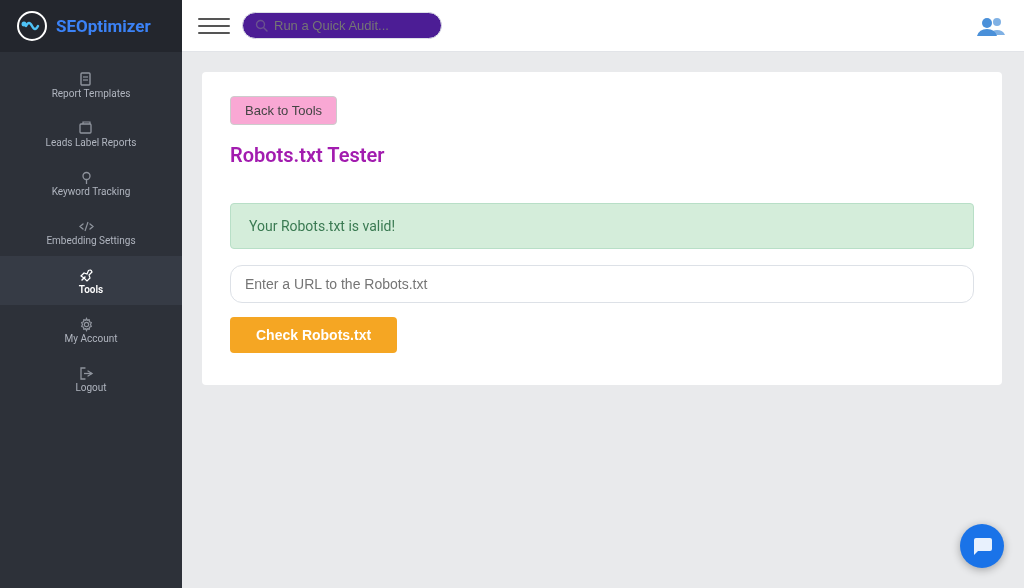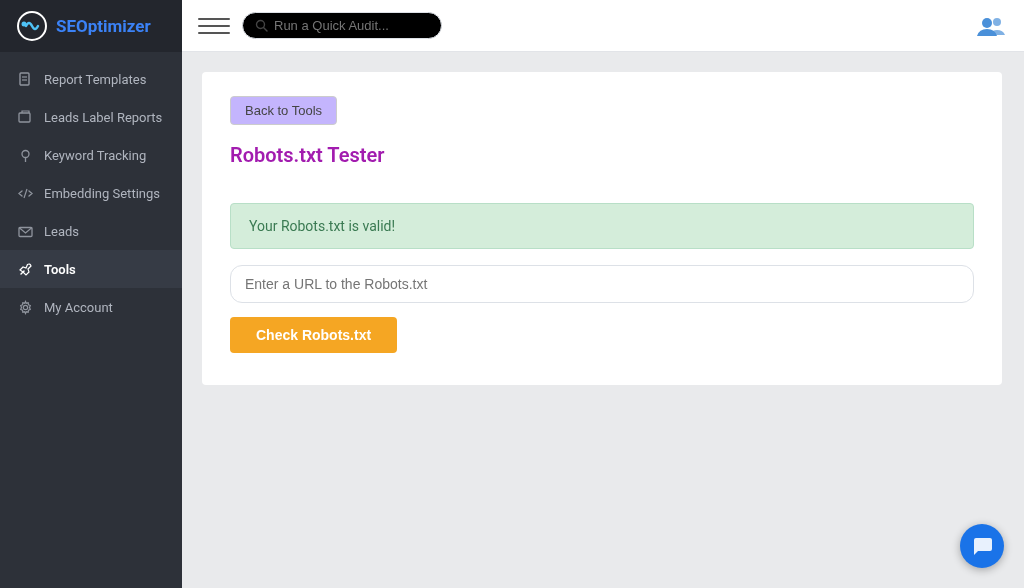--- a/index.html
+++ b/index.html
@@ -33,24 +33,25 @@
       font-weight: 700;
     }
     .sidebar-nav {
       flex: 1;
       padding-top: 8px;
     }
     .nav-item {
       display: flex;
       align-items: center;
       padding: 10px 16px;
-      font-size: 13px;
+      font-size: 10px;
       color: #b0b5bf;
       cursor: pointer;
       transition: background 0.15s;
+      flex-direction: column;
     }
     .nav-item.active {
       background: #363b45;
       color: #ffffff;
     }
     .nav-icon {
       width: 18px;
       height: 18px;
       margin-right: 10px;
       flex-shrink: 0;
@@ -90,21 +91,21 @@
     }
     .menu-btn span {
       display: block;
       height: 2px;
       background: #555;
       border-radius: 1px;
     }
     .search-box {
       display: flex;
       align-items: center;
-      background: #000000;
+      background: #4c1d95;
       border: 1px solid #dde1e7;
       border-radius: 20px;
       padding: 5px 12px;
       gap: 6px;
       flex: 0 0 200px;
     }
     .search-box input {
       border: none;
       background: transparent;
       outline: none;
@@ -140,21 +141,21 @@
       max-width: 800px;
     }
     .back-btn {
       display: inline-block;
       padding: 6px 14px;
       border: 1px solid #ccc;
       border-radius: 4px;
       font-size: 13px;
       color: #444;
       cursor: pointer;
-      background: #c4b5fd;
+      background: #f9a8d4;
       margin-bottom: 18px;
     }
     .page-title {
       font-size: 20px;
       font-weight: 600;
       color: #a21caf;
       margin-bottom: 20px;
     }
     .success-banner {
       background: #d4edda;
@@ -253,29 +254,20 @@
       <span class="nav-icon">
         <svg width="15" height="15" viewBox="0 0 15 15" fill="none">
             <polyline points="4,5 1,7.5 4,10" stroke="#b0b5bf" stroke-width="1.3" stroke-linecap="round"></polyline>
             <polyline points="11,5 14,7.5 11,10" stroke="#b0b5bf" stroke-width="1.3" stroke-linecap="round"></polyline>
             <line x1="9" y1="3" x2="6" y2="12" stroke="#b0b5bf" stroke-width="1.2"></line>
           </svg>
       </span>
       <span class="nav-label">Embedding Settings</span>
     </div>
 
-    <div class="nav-item">
-      <span class="nav-icon">
-        <svg width="15" height="15" viewBox="0 0 15 15" fill="none">
-            <rect x="1" y="3.5" width="13" height="9" rx="1" stroke="#b0b5bf" stroke-width="1.3"></rect>
-            <polyline points="1,3.5 7.5,9 14,3.5" stroke="#b0b5bf" stroke-width="1.2"></polyline>
-          </svg>
-      </span>
-      <span class="nav-label">Leads</span>
-    </div>
 
     <div class="nav-item active">
       <span class="nav-icon">
         <svg width="15" height="15" viewBox="0 0 15 15" fill="none">
             <path d="M9.5 2.5 Q12 1 13 4 L10 7 L11 10 L8 13 L5 10 L2 8 L5 5 L8 6 Z" stroke="#fff" stroke-width="1.2" fill="none"></path>
             <line x1="6" y1="9" x2="3" y2="12" stroke="#fff" stroke-width="1.5" stroke-linecap="round"></line>
           </svg>
       </span>
       <span class="nav-label">Tools</span>
     </div>
@@ -283,20 +275,30 @@
     <div class="nav-item">
       <span class="nav-icon">
         <svg width="15" height="15" viewBox="0 0 15 15" fill="none">
             <circle cx="7.5" cy="7.5" r="2.2" stroke="#b0b5bf" stroke-width="1.2"></circle>
             <path d="M7.5 1.5 L8.3 3.2 L10.2 2.8 L10.5 4.8 L12.3 5.5 L11.5 7.5 L12.3 9.5 L10.5 10.2 L10.2 12.2 L8.3 11.8 L7.5 13.5 L6.7 11.8 L4.8 12.2 L4.5 10.2 L2.7 9.5 L3.5 7.5 L2.7 5.5 L4.5 4.8 L4.8 2.8 L6.7 3.2 Z" stroke="#b0b5bf" stroke-width="1.2" fill="none"></path>
           </svg>
       </span>
       <span class="nav-label">My Account</span>
     </div>
 
+    <div class="nav-item">
+      <span class="nav-icon">
+        <svg width="15" height="15" viewBox="0 0 15 15" fill="none">
+            <path d="M6 2 H2 V13 H6" stroke="#b0b5bf" stroke-width="1.3" stroke-linecap="round"></path>
+            <polyline points="9,5 13,7.5 9,10" stroke="#b0b5bf" stroke-width="1.3" stroke-linecap="round"></polyline>
+            <line x1="5" y1="7.5" x2="13" y2="7.5" stroke="#b0b5bf" stroke-width="1.3"></line>
+          </svg>
+      </span>
+      <span class="nav-label">Logout</span>
+    </div>
   </nav>
 </aside>
 
 <div class="main">
 
   <header class="topbar">
     <div class="menu-btn">
       <span></span>
         <span></span>
         <span></span>

